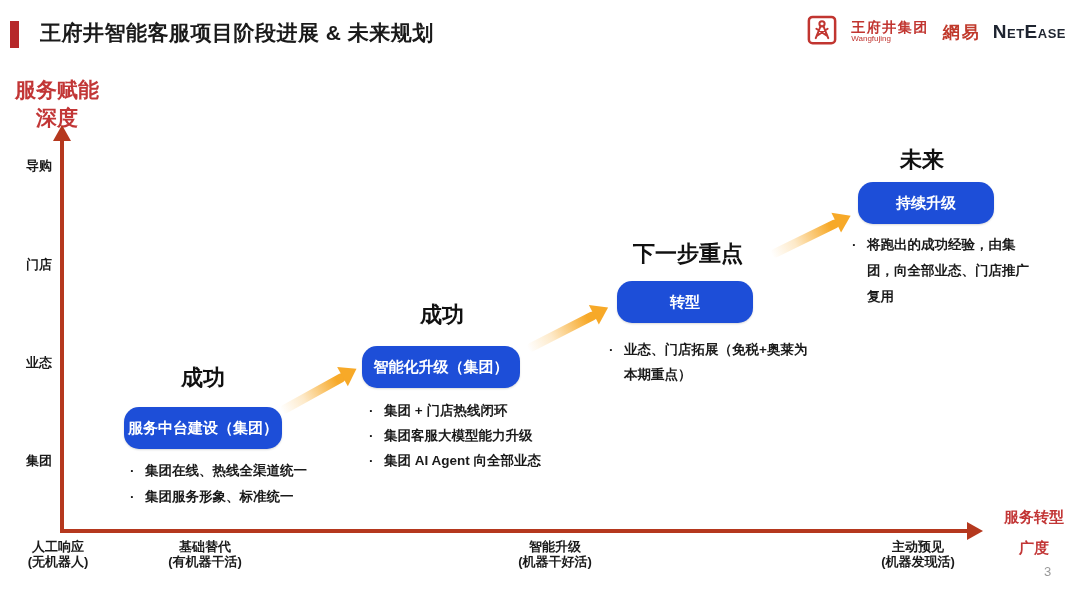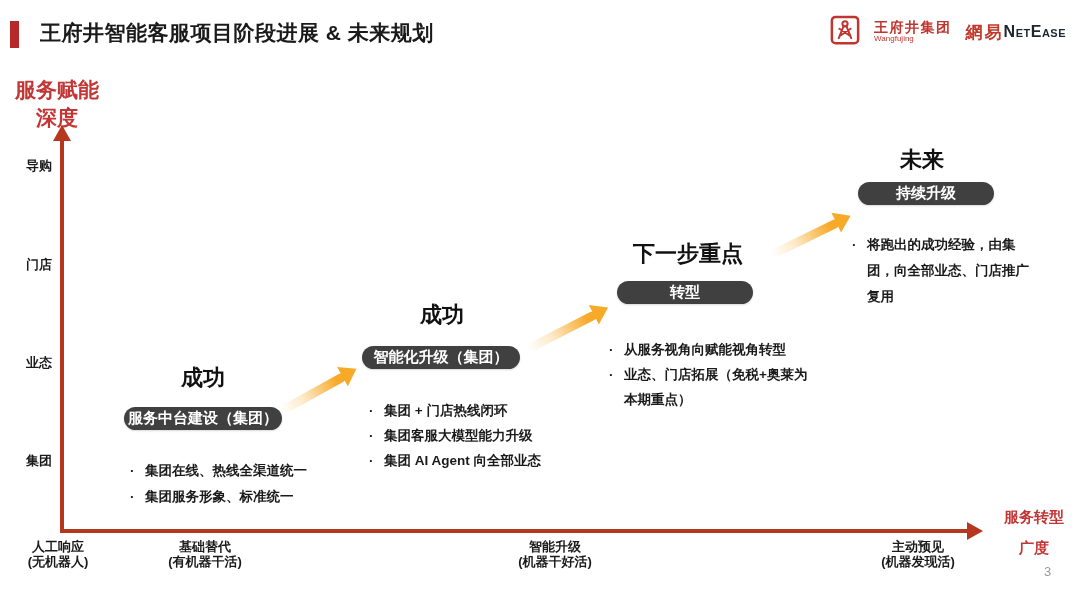--- a/index.html
+++ b/index.html
@@ -7,38 +7,38 @@
   .slide{position:relative;width:1080px;height:606px;background:#ffffff;overflow:hidden;}
 
   
   .title-bar{position:absolute;left:10px;top:21px;width:9px;height:27px;background:#B6282A;}
   .slide-title{position:absolute;left:40px;top:19px;font-size:21px;font-weight:700;color:#1a1a1a;letter-spacing:.5px;}
   .logos{position:absolute;right:14px;top:15px;display:flex;align-items:center;gap:14px;}
   .wf-logo{display:flex;align-items:center;gap:14px;}
   .wf-text{display:flex;flex-direction:column;line-height:1.05;}
   .wf-name{color:#C13530;font-size:14px;font-weight:700;letter-spacing:1.5px;}
   .wf-sub{color:#C13530;font-size:8px;}
-  .ne-logo{display:flex;align-items:center;gap:0;}
+  .ne-logo{display:flex;align-items:center;gap:12px;}
   .ne-cn{color:#C0392B;font-size:17px;font-weight:700;letter-spacing:2px;}
-  .ne-en{color:#1E2430;font-size:16px;font-weight:700;font-variant:small-caps;letter-spacing:.5px;}
+  .ne-en{color:#1E2430;font-size:19px;font-weight:700;font-variant:small-caps;letter-spacing:.5px;}
 
   
   .y-label{position:absolute;left:6px;top:76px;width:102px;text-align:center;color:#C23636;font-size:21px;font-weight:700;line-height:28px;}
   .x-label{position:absolute;left:988px;top:501px;width:92px;text-align:center;color:#C23636;font-size:15px;font-weight:700;line-height:31px;}
   .axis-v{position:absolute;left:60px;top:140px;width:4px;height:392px;background:#B5381E;}
   .axis-h{position:absolute;left:60px;top:529px;width:910px;height:4px;background:#B5381E;}
   .arrowhead-up{position:absolute;left:53px;top:125px;width:0;height:0;border-left:9px solid transparent;border-right:9px solid transparent;border-bottom:16px solid #B5381E;}
   .arrowhead-right{position:absolute;left:967px;top:522px;width:0;height:0;border-top:9px solid transparent;border-bottom:9px solid transparent;border-left:16px solid #B5381E;}
   .y-tick{position:absolute;left:14px;width:38px;text-align:right;font-size:13px;font-weight:700;color:#1a1a1a;}
   .x-tick{position:absolute;top:539px;transform:translateX(-50%);text-align:center;font-size:13px;font-weight:700;color:#1a1a1a;line-height:15px;white-space:nowrap;}
   .page-num{position:absolute;left:1044px;top:564px;font-size:13px;color:#9a9a9a;}
 
   
   .stage-heading{position:absolute;transform:translateX(-50%);font-size:22px;font-weight:700;color:#111;white-space:nowrap;}
-  .pill{position:absolute;height:23px;border-radius:15px;background:#404040;color:#ffffff;font-size:15px;font-weight:700;display:flex;align-items:center;justify-content:center;white-space:nowrap;box-shadow:0 1px 2px rgba(0,0,0,.15);}
+  .pill{position:absolute;height:42px;border-radius:15px;background:#1d4ed8;color:#ffffff;font-size:15px;font-weight:700;display:flex;align-items:center;justify-content:center;white-space:nowrap;box-shadow:0 1px 2px rgba(0,0,0,.15);}
   .bullets{position:absolute;margin:12px;padding:0;list-style:none;}
   .bullets li{position:relative;padding-left:17px;font-size:13.5px;font-weight:700;color:#1a1a1a;line-height:25px;}
   .bullets li::before{content:"·";position:absolute;left:2px;top:0;font-weight:700;}
   .lh26 li{line-height:26px;}
 
   
   .g-arrow{position:absolute;height:9px;border-radius:4px;background:linear-gradient(90deg,rgba(247,169,40,0) 0%,rgba(247,169,40,.25) 35%,#F7A928 88%);}
   .g-arrow::after{content:"";position:absolute;right:-14px;top:-7px;width:0;height:0;border-top:11px solid transparent;border-bottom:11px solid transparent;border-left:16px solid #F7A928;}
 </style>
 </head>
@@ -116,21 +116,20 @@
   <div class="pill" style="left:362px;top:346px;width:158px">智能化升级（集团）</div>
   <ul class="bullets" style="left:355px;top:386px;width:215px">
     <li>集团 + 门店热线闭环</li>
     <li>集团客服大模型能力升级</li>
     <li>集团 AI Agent 向全部业态</li>
   </ul>
 
   <div class="stage-heading" style="left:688px;top:239px">下一步重点</div>
   <div class="pill" style="left:617px;top:281px;width:136px">转型</div>
   <ul class="bullets" style="left:595px;top:325px;width:213px">
-    <li>从服务视角向赋能视角转型</li>
     <li>业态、门店拓展（免税+奥莱为本期重点）</li>
   </ul>
 
   <div class="stage-heading" style="left:922px;top:145px">未来</div>
   <div class="pill" style="left:858px;top:182px;width:136px">持续升级</div>
   <ul class="bullets lh26" style="left:838px;top:220px;width:187px">
     <li>将跑出的成功经验，由集团，向全部业态、门店推广复用</li>
   </ul>
 
   <div class="g-arrow" style="left:277px;top:389px;width:72px;transform:rotate(-29deg)"></div>

